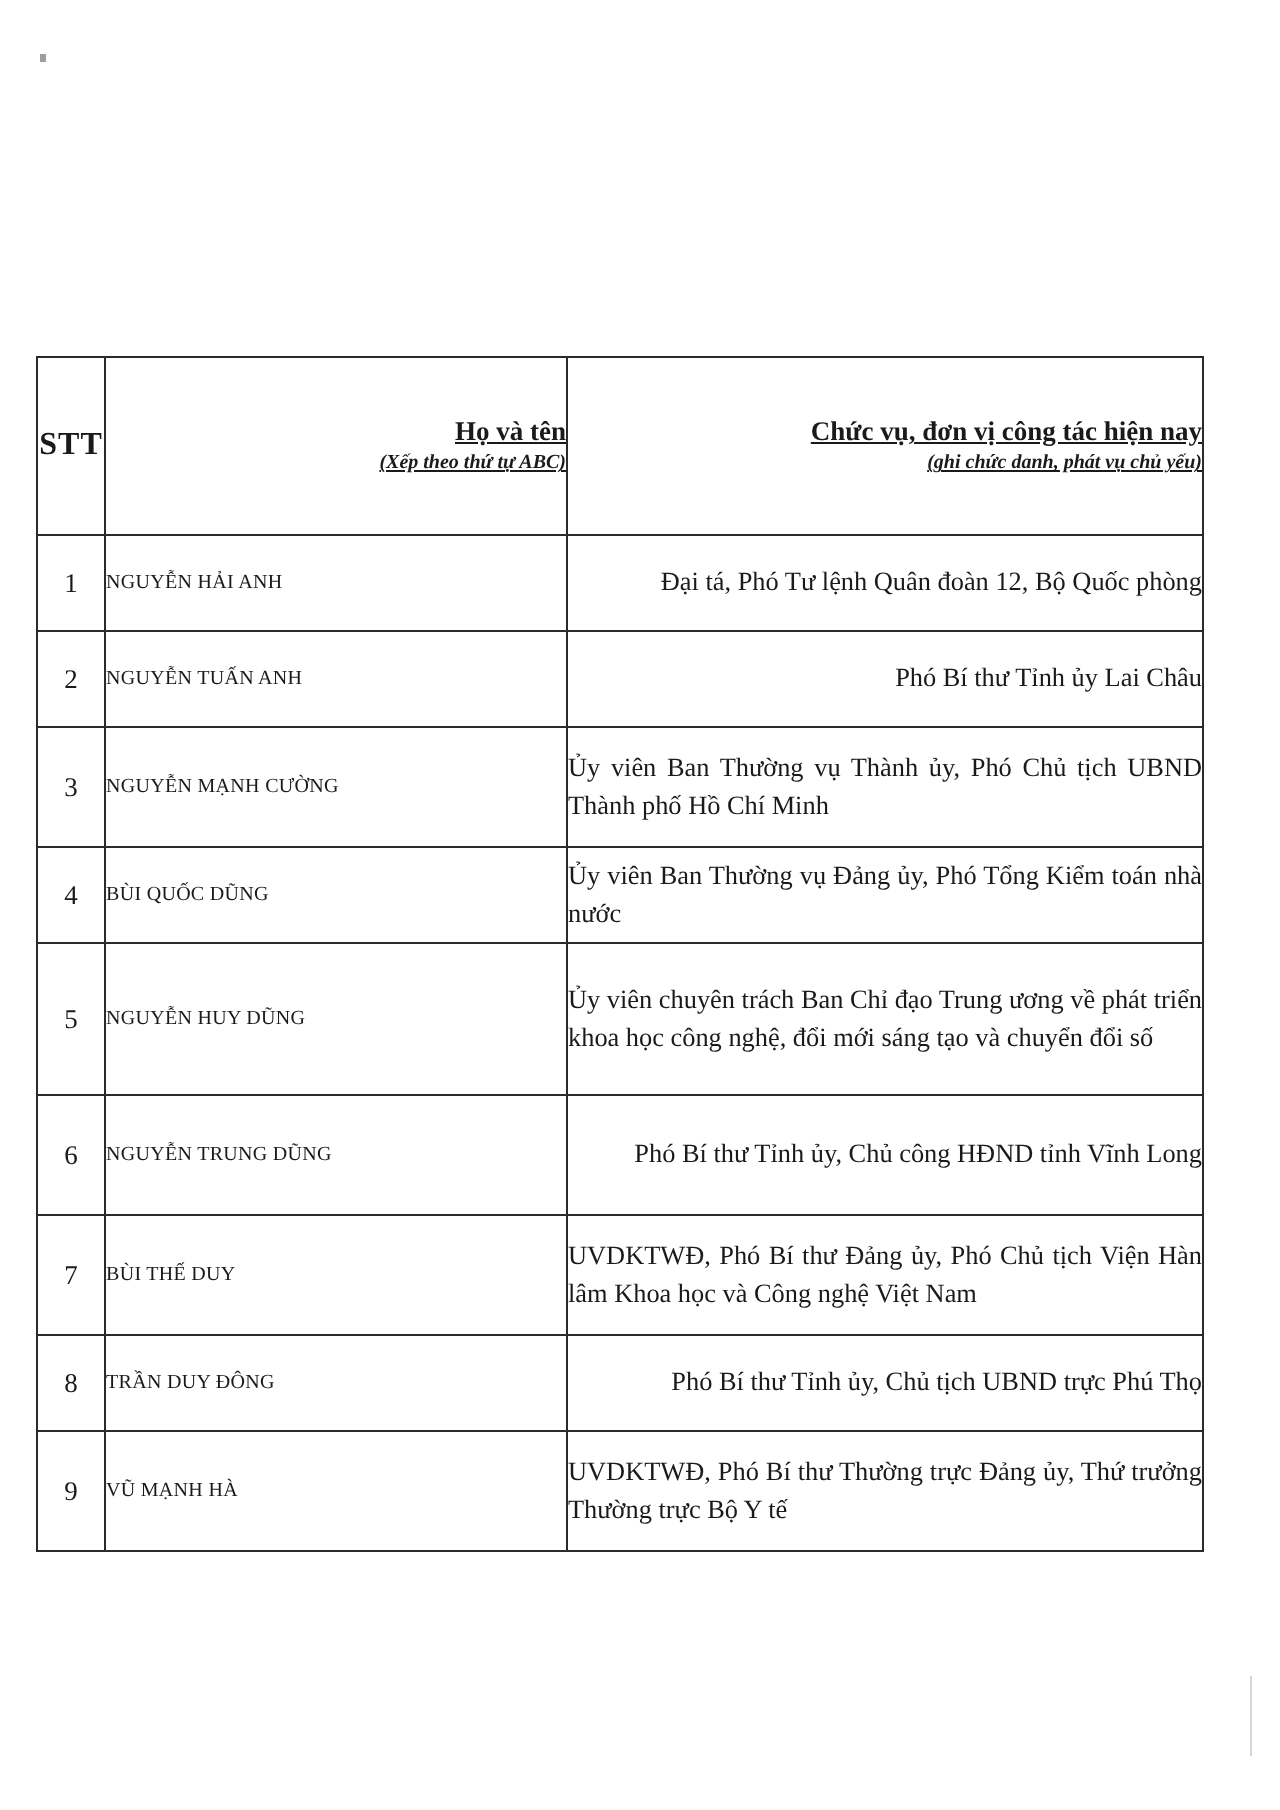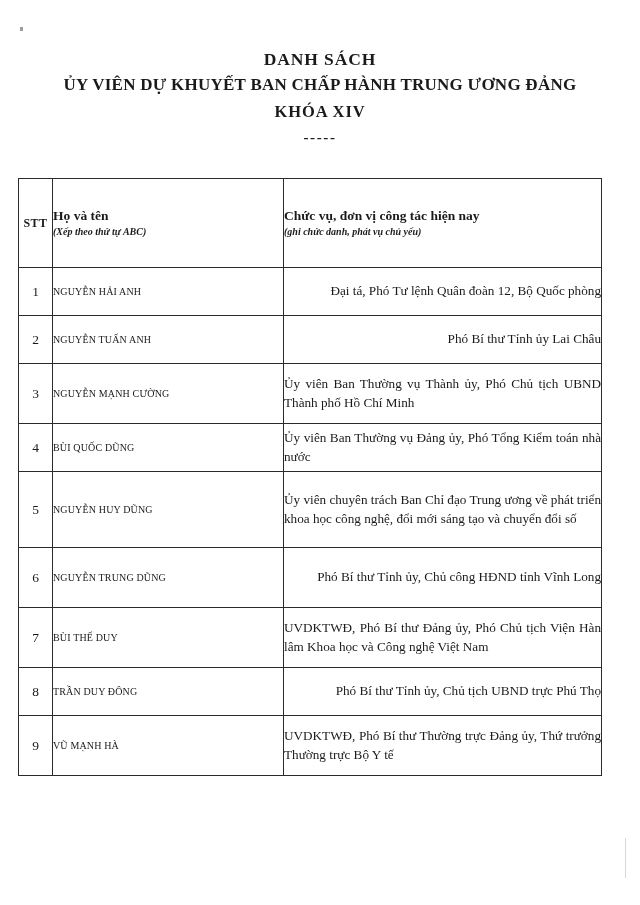--- a/index.html
+++ b/index.html
@@ -90,29 +90,30 @@
     vertical-align: middle;
     padding: 0;
   }
   col.c-stt  { width: 34px; }
   col.c-name { width: 231px; }
   col.c-pos  { width: 318px; }
 
   
   .hdr-stt {
     text-align: center;
-    font-size: 12px;
+    font-size: 16px;
     font-weight: bold;
     letter-spacing: 0.5px;
     height: 88px;
   }
   .hdr-cell {
-    text-align: left;
+    text-align: right;
     height: 88px;
     padding: 0 8px;
+    text-decoration: underline;
   }
   .hdr-line1 {
     font-size: 13.5px;
     font-weight: bold;
     line-height: 1.35;
   }
   .hdr-line2 {
     font-size: 10px;
     font-style: italic;
     line-height: 1.35;
@@ -144,26 +145,20 @@
   .r-h3 { height: 76px; }
 </style>
 </head>
 <body>
 
 <div class="page">
 
   <div class="artifact-dot"></div>
   <div class="artifact-edge"></div>
 
-  <div class="doc-header">
-    <div class="title-main">DANH SÁCH</div>
-    <div class="title-sub">ỦY VIÊN DỰ KHUYẾT BAN CHẤP HÀNH TRUNG ƯƠNG ĐẢNG</div>
-    <div class="title-term">KHÓA XIV</div>
-    <div class="title-rule">-----</div>
-  </div>
 
   <table class="list-table">
     <colgroup>
       <col class="c-stt">
       <col class="c-name">
       <col class="c-pos">
     </colgroup>
     <thead>
       <tr>
         <th class="hdr-stt">STT</th>

